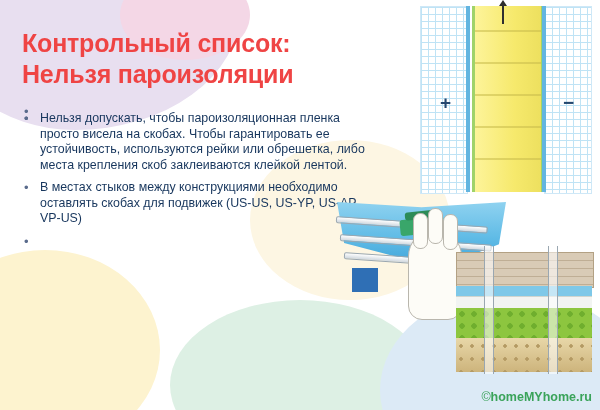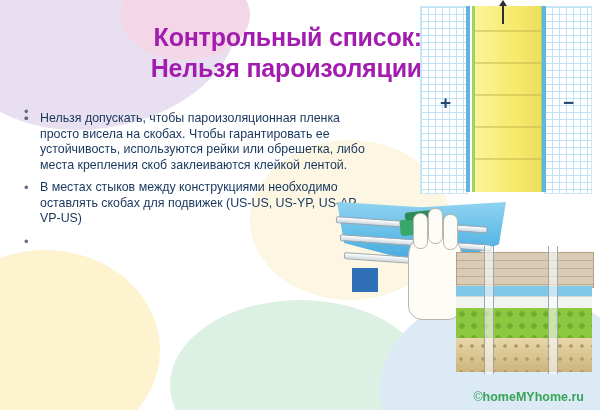--- a/index.html
+++ b/index.html
@@ -69,28 +69,27 @@
     width: 200px;
     height: 160px;
     background: #fdf6e3;
     border-radius: 50%;
   }
 
   
   #title {
     position: absolute;
     left: 22px;
-    top: 22px;
+    top: 28px;
     width: 400px;
-    color: #a21caf;
+    color: #ef4444;
     font-size: 25px;
     font-weight: bold;
     line-height: 1.22;
     letter-spacing: -0.2px;
-    text-align: right;
   }
   #title .line {
     display: block;
     white-space: nowrap;
   }
 
   
   #bullets {
     position: absolute;
     left: 18px;
@@ -335,21 +334,21 @@
     background: rgba(255,255,255,.55);
     border-left: 1px solid #9aa7b1;
     border-right: 1px solid #9aa7b1;
   }
   .stud-a { left: 28px; }
   .stud-b { left: 92px; }
 
   
   #watermark {
     position: absolute;
-    right: 16px;
+    right: 8px;
     bottom: 6px;
     font-size: 12.5px;
     color: #3aa35a;
     font-weight: bold;
     white-space: nowrap;
   }
   #watermark .c {
     color: #3aa35a;
     font-weight: normal;
   }

